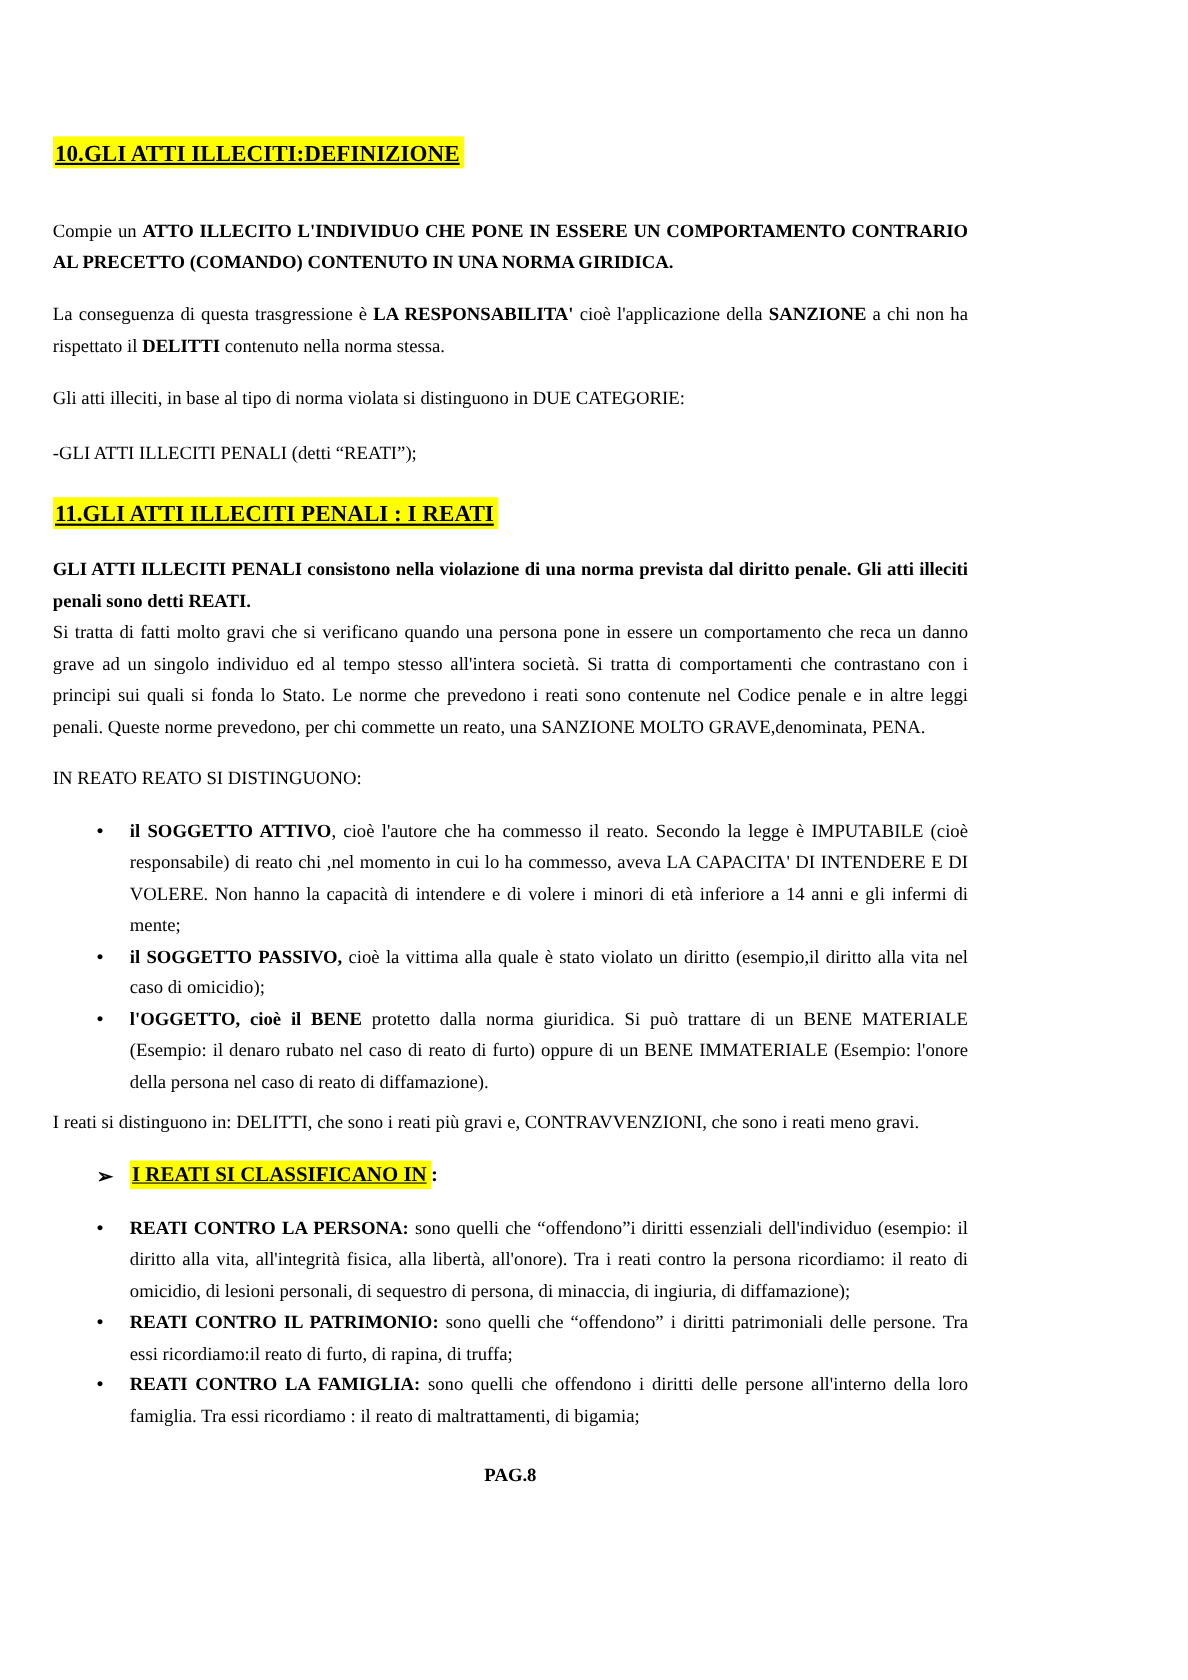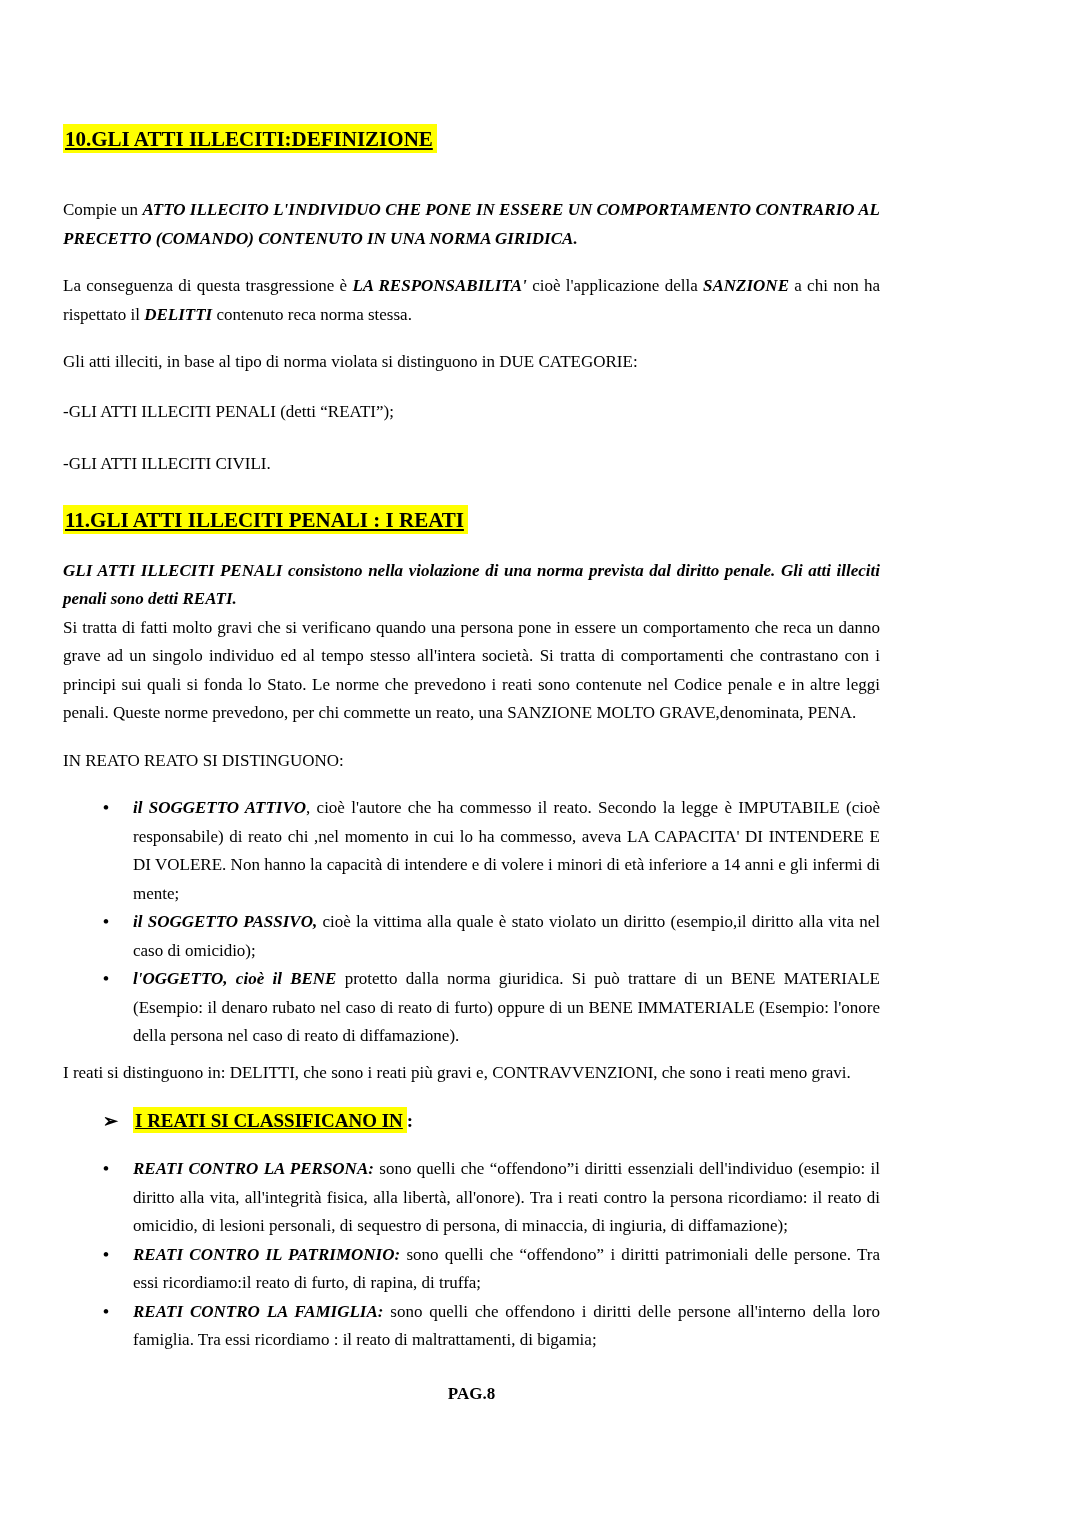--- a/index.html
+++ b/index.html
@@ -8,21 +8,21 @@
     height: 1527px;
     background: #ffffff;
     color: #000000;
     font-family: "Liberation Serif", "DejaVu Serif", serif;
     overflow: hidden;
   }
   .page {
     box-sizing: border-box;
     width: 980px;
     height: 1527px;
-    padding: 124px 100px 0 63px;
+    padding: 124px 100px 0 48px;
   }
   .para {
     font-size: 17px;
     line-height: 28.5px;
     margin: 0 0 19px 0;
   }
   .justify { text-align: justify; }
   .tight { margin-bottom: 0; }
   .sec-title {
     font-size: 21px;
@@ -66,38 +66,37 @@
     margin-left: 40px;
     font-size: 18px;
   }
   .footer {
     text-align: center;
     font-size: 17px;
     line-height: 28.5px;
     font-weight: bold;
     margin-top: 25px;
   }
-  b { font-weight: bold; font-style: italic; }
+  b { font-weight: bold; }
 </style>
 </head>
 <body>
 
 <div class="page">
 
   <h1 class="sec-title"><span class="hl">10.GLI ATTI ILLECITI:DEFINIZIONE</span></h1>
 
   <p class="para justify"><span>Compie un </span><b>ATTO ILLECITO L'INDIVIDUO CHE PONE IN ESSERE UN COMPORTAMENTO CONTRARIO AL PRECETTO (COMANDO) CONTENUTO IN UNA NORMA GIRIDICA.</b></p>
 
-  <p class="para justify"><span>La conseguenza di questa trasgressione è </span><b>LA RESPONSABILITA'</b><span> cioè l'applicazione della </span><b>SANZIONE</b><span> a chi non ha rispettato il </span><b>DELITTI</b><span> contenuto reca norma stessa.</span></p>
+  <p class="para justify"><span>La conseguenza di questa trasgressione è </span><b>LA RESPONSABILITA'</b><span> cioè l'applicazione della </span><b>SANZIONE</b><span> a chi non ha rispettato il </span><b>DELITTI</b><span> contenuto nella norma stessa.</span></p>
 
   <p class="para gap-md">Gli atti illeciti, in base al tipo di norma violata si distinguono in DUE CATEGORIE:</p>
 
   <p class="para gap-lg">-GLI ATTI ILLECITI PENALI (detti “REATI”);</p>
 
-  <p class="para">-GLI ATTI ILLECITI CIVILI.</p>
 
   <h1 class="sec-title sec-title-2"><span class="hl">11.GLI ATTI ILLECITI PENALI : I REATI</span></h1>
 
   <p class="para justify tight"><b>GLI ATTI ILLECITI PENALI consistono nella violazione di una norma prevista dal diritto penale. Gli atti illeciti penali sono detti REATI.</b></p>
 
   <p class="para justify">Si tratta di fatti molto gravi che si verificano quando una persona pone in essere un comportamento che reca un danno grave ad un singolo individuo ed al tempo stesso all'intera società. Si tratta di comportamenti che contrastano con i principi sui quali si fonda lo Stato. Le norme che prevedono i reati sono contenute nel Codice penale e in altre leggi penali. Queste norme prevedono, per chi commette un reato, una SANZIONE MOLTO GRAVE,denominata, PENA.</p>
 
   <p class="para">IN REATO REATO SI DISTINGUONO:</p>
 
   <div class="bullet-list">

